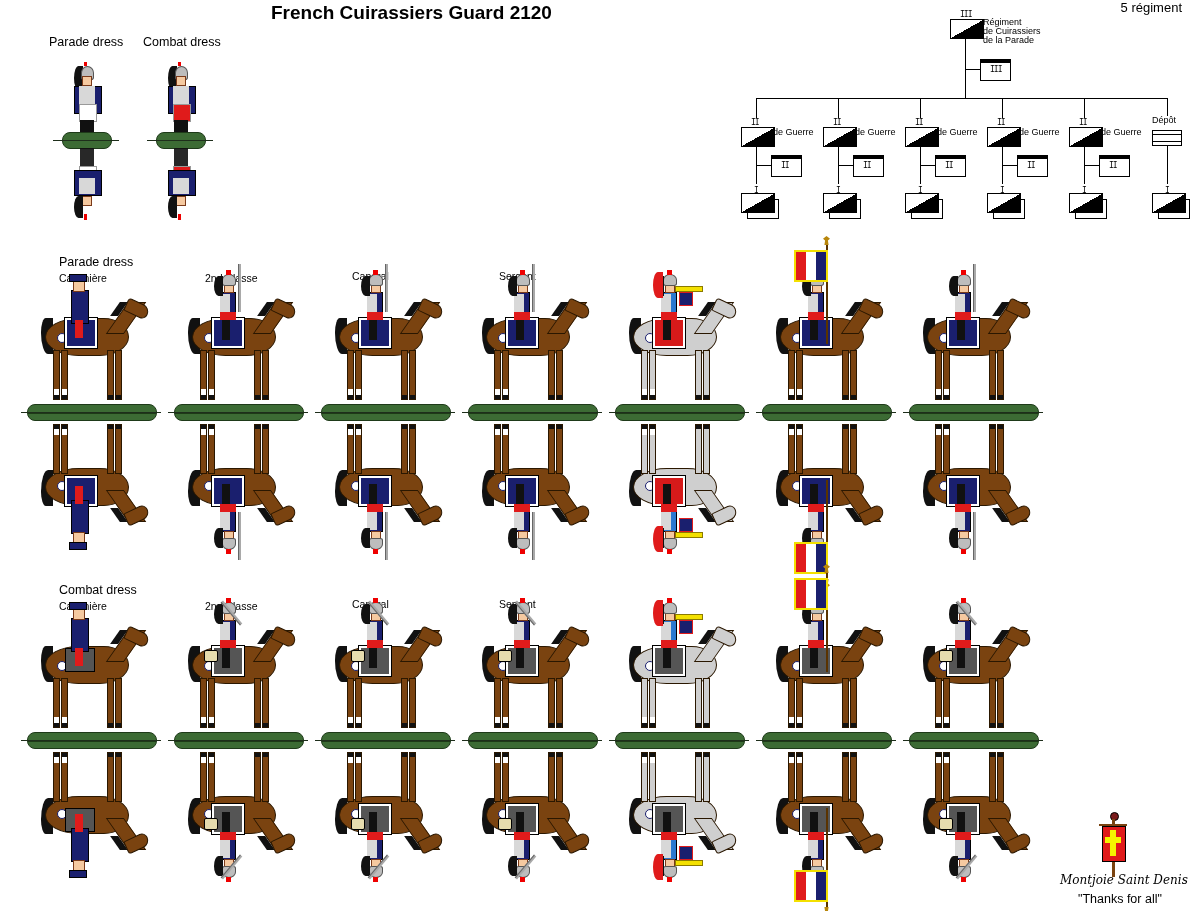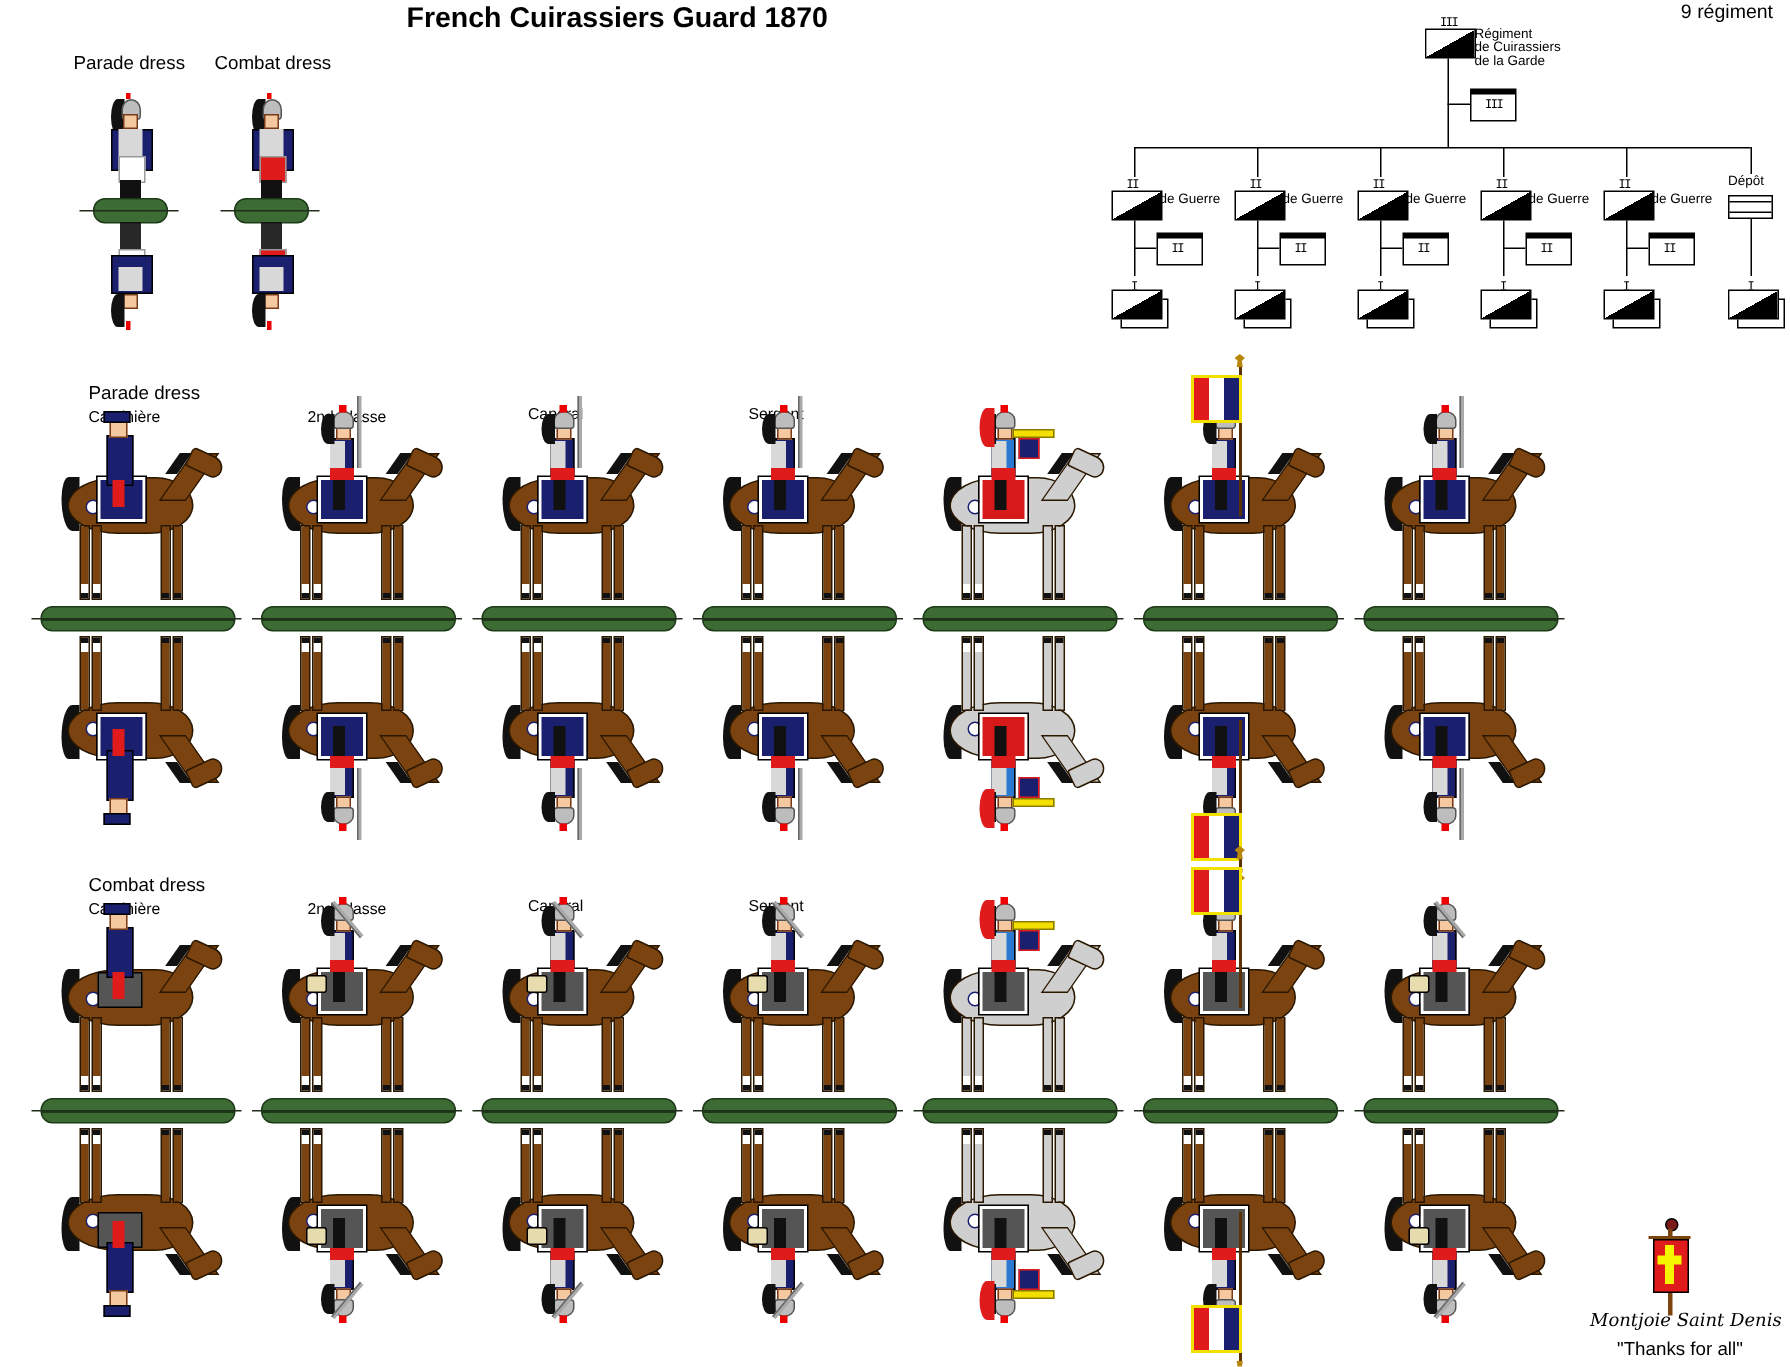--- a/index.html
+++ b/index.html
@@ -45,22 +45,22 @@
   .flag { position:absolute; border:2px solid #f3e000; display:flex; }
   .flag span { flex:1; }
   .eagle { position:absolute; width:7px; height:9px; background:#b8860b; clip-path:polygon(50% 0,100% 30%,70% 50%,80% 100%,20% 100%,30% 50%,0 30%); }
 
   .credit-banner { position:absolute; }
   .script { font-family:"DejaVu Serif", serif; font-style:italic; font-size:12px; }
 </style>
 </head>
 <body>
 
-<div class="abs title">French Cuirassiers Guard 1870</div>
-<div class="abs topright">9 régiment</div>
+<div class="abs title">French Cuirassiers Guard 2120</div>
+<div class="abs topright">5 régiment</div>
 
 <div class="abs lbl" style="left:49px;top:35px;">Parade dress</div>
 <div class="abs lbl" style="left:143px;top:35px;">Combat dress</div>
 
 <div id="foot-figs">
     <div class="fig">
       <div class="crest" style="left:74px;top:66px;width:9px;height:24px;"></div>
       <div class="helmet" style="left:81px;top:66px;width:11px;height:12px;"></div>
       <div class="abs" style="left:84px;top:62px;width:3px;height:4px;background:#e00;"></div>
       <div class="face" style="left:82px;top:76px;width:8px;height:8px;"></div>
@@ -100,21 +100,21 @@
   </div>
 
 <div id="org">
   <div class="ticks" style="left:960px;top:10px;">III</div>
   <div class="unit" style="left:950px;top:19px;">
       <div class="diag"></div>
     </div>
   <div class="abs tiny" style="left:983px;top:18px;">
     <div>Régiment</div>
     <div>de Cuirassiers</div>
-    <div>de la Garde</div>
+    <div>de la Parade</div>
   </div>
   <div class="line" style="left:965px;top:39px;width:1px;height:59px;"></div>
   <div class="line" style="left:965px;top:69px;width:16px;height:1px;"></div>
   <div class="hq" style="left:980px;top:59px;">
       <span class="mk">III</span>
     </div>
   <div class="line" style="left:756px;top:98px;width:411px;height:1px;"></div>
   <div id="squadrons">
       <div class="line" style="left:756px;top:98px;width:1px;height:20px;"></div>
       <div class="ticks" style="left:751px;top:118px;">II</div>

